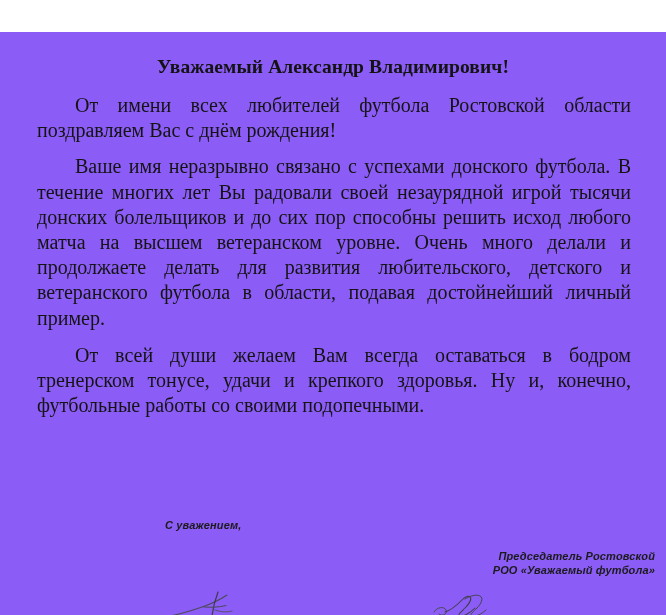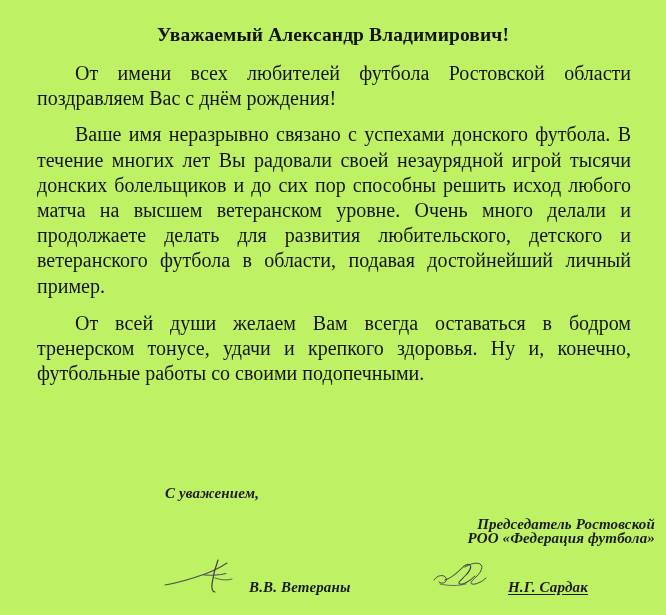--- a/index.html
+++ b/index.html
@@ -11,21 +11,22 @@
     width: 666px;
     height: 615px;
     position: relative;
     font-family: "Liberation Serif", "DejaVu Serif", serif;
     color: #191919;
     overflow: hidden;
   }
   .page {
     position: absolute;
     inset: 0;
-    background: #bef264;
+    background: #8b5cf6;
+    margin-top: 32px;
   }
 
   .doc-title {
     position: absolute;
     top: 24px;
     left: 0;
     width: 666px;
     text-align: center;
     font-size: 19.5px;
     font-weight: bold;
@@ -54,24 +55,24 @@
 
   
   .sign-area {
     position: absolute;
     top: 487px;
     left: 0;
     width: 666px;
     height: 128px;
   }
   .script {
-    font-family: Liberation Serif, serif;
+    font-family: Liberation Sans, sans-serif;
     font-style: italic;
     font-weight: bold;
-    font-size: 15px;
+    font-size: 11px;
     line-height: 13.5px;
     color: #1b1b1b;
     letter-spacing: 0.15px;
   }
   .regards {
     position: absolute;
     top: 0px;
     left: 165px;
   }
   .sig-col-left {
@@ -130,21 +131,21 @@
     <p class="para">От всей души желаем Вам всегда оставаться в бодром тренерском тонусе, удачи и крепкого здоровья. Ну и, конечно, футбольные работы со своими подопечными.</p>
   </div>
 
   <div class="sign-area">
 
     <div class="script regards">С уважением,</div>
 
 
     <div class="sig-col-right">
       <span class="script sig-role-line">Председатель Ростовской</span>
-      <span class="script sig-role-line">РОО «Федерация футбола»</span>
+      <span class="script sig-role-line">РОО «Уважаемый футбола»</span>
     </div>
   </div>
 
   <div class="sig-mark-left">
     <svg width="120" height="40" viewBox="0 0 120 40" fill="none" xmlns="http://www.w3.org/2000/svg">
       <path d="M2 27 C14 25, 28 21, 42 16 C50 13, 58 9, 64 5" stroke="#4a4a55" stroke-width="1.1" fill="none" stroke-linecap="round"></path>
       <path d="M55 2 C52 10, 50 18, 49 26 C48.4 31, 49.6 34, 52 34" stroke="#3c3c47" stroke-width="1.2" fill="none" stroke-linecap="round"></path>
       <path d="M41 17 C48 17.6, 56 17.2, 63 15.6" stroke="#4a4a55" stroke-width="1" fill="none" stroke-linecap="round"></path>
       <path d="M52 20 C58 22, 64 22.6, 69 21" stroke="#50505c" stroke-width="0.9" fill="none" stroke-linecap="round"></path>
     </svg>

